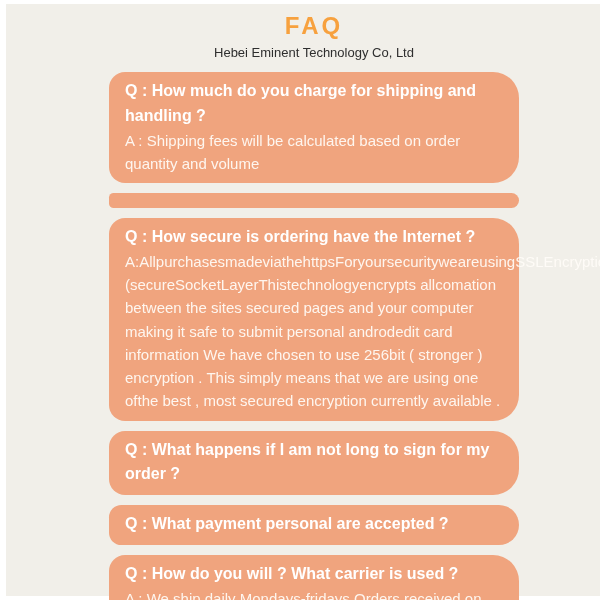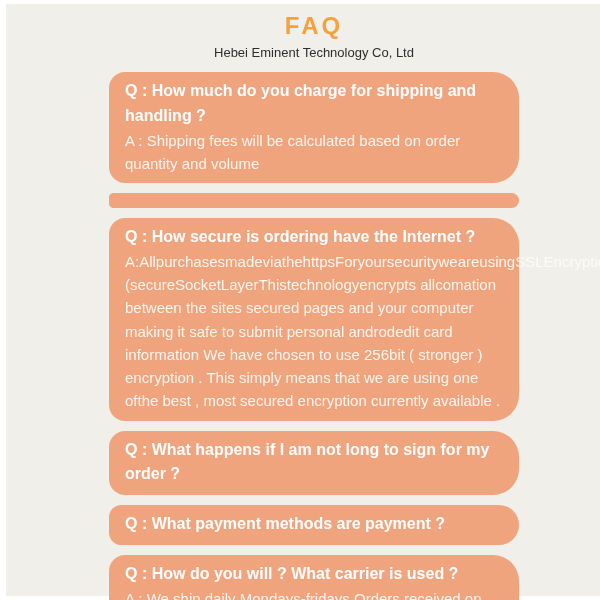--- a/index.html
+++ b/index.html
@@ -89,21 +89,21 @@
       <div class="card">
         <div class="q">Q : How secure is ordering have the Internet ?</div>
         <div class="a">A:AllpurchasesmadeviathehttpsForyoursecurityweareusingSSLEncryption (secureSocketLayerThistechnologyencrypts allcomation between the sites secured pages and your computer making it safe to submit personal androdedit card information We have chosen to use 256bit ( stronger ) encryption . This simply means that we are using one ofthe best , most secured encryption currently available .</div>
       </div>
 
       <div class="card">
         <div class="q">Q : What happens if I am not long to sign for my order ?</div>
       </div>
 
       <div class="card">
-        <div class="q">Q : What payment methods are payment ?</div>
+        <div class="q">Q : What payment personal are accepted ?</div>
       </div>
 
       <div class="card">
         <div class="q">Q : How do you will ? What carrier is used ?</div>
         <div class="a">A : We ship daily Mondays-fridays Orders received on weekends will be shipped the following business day . We usell the leading forwarding servicesding on where you are All orders are sent using a fully tracked service andyou will be sent an a tracking number so you can trace your goods all the way from dispatch to arrival</div>
       </div>
 
     </div>
   </div>
 </div>

